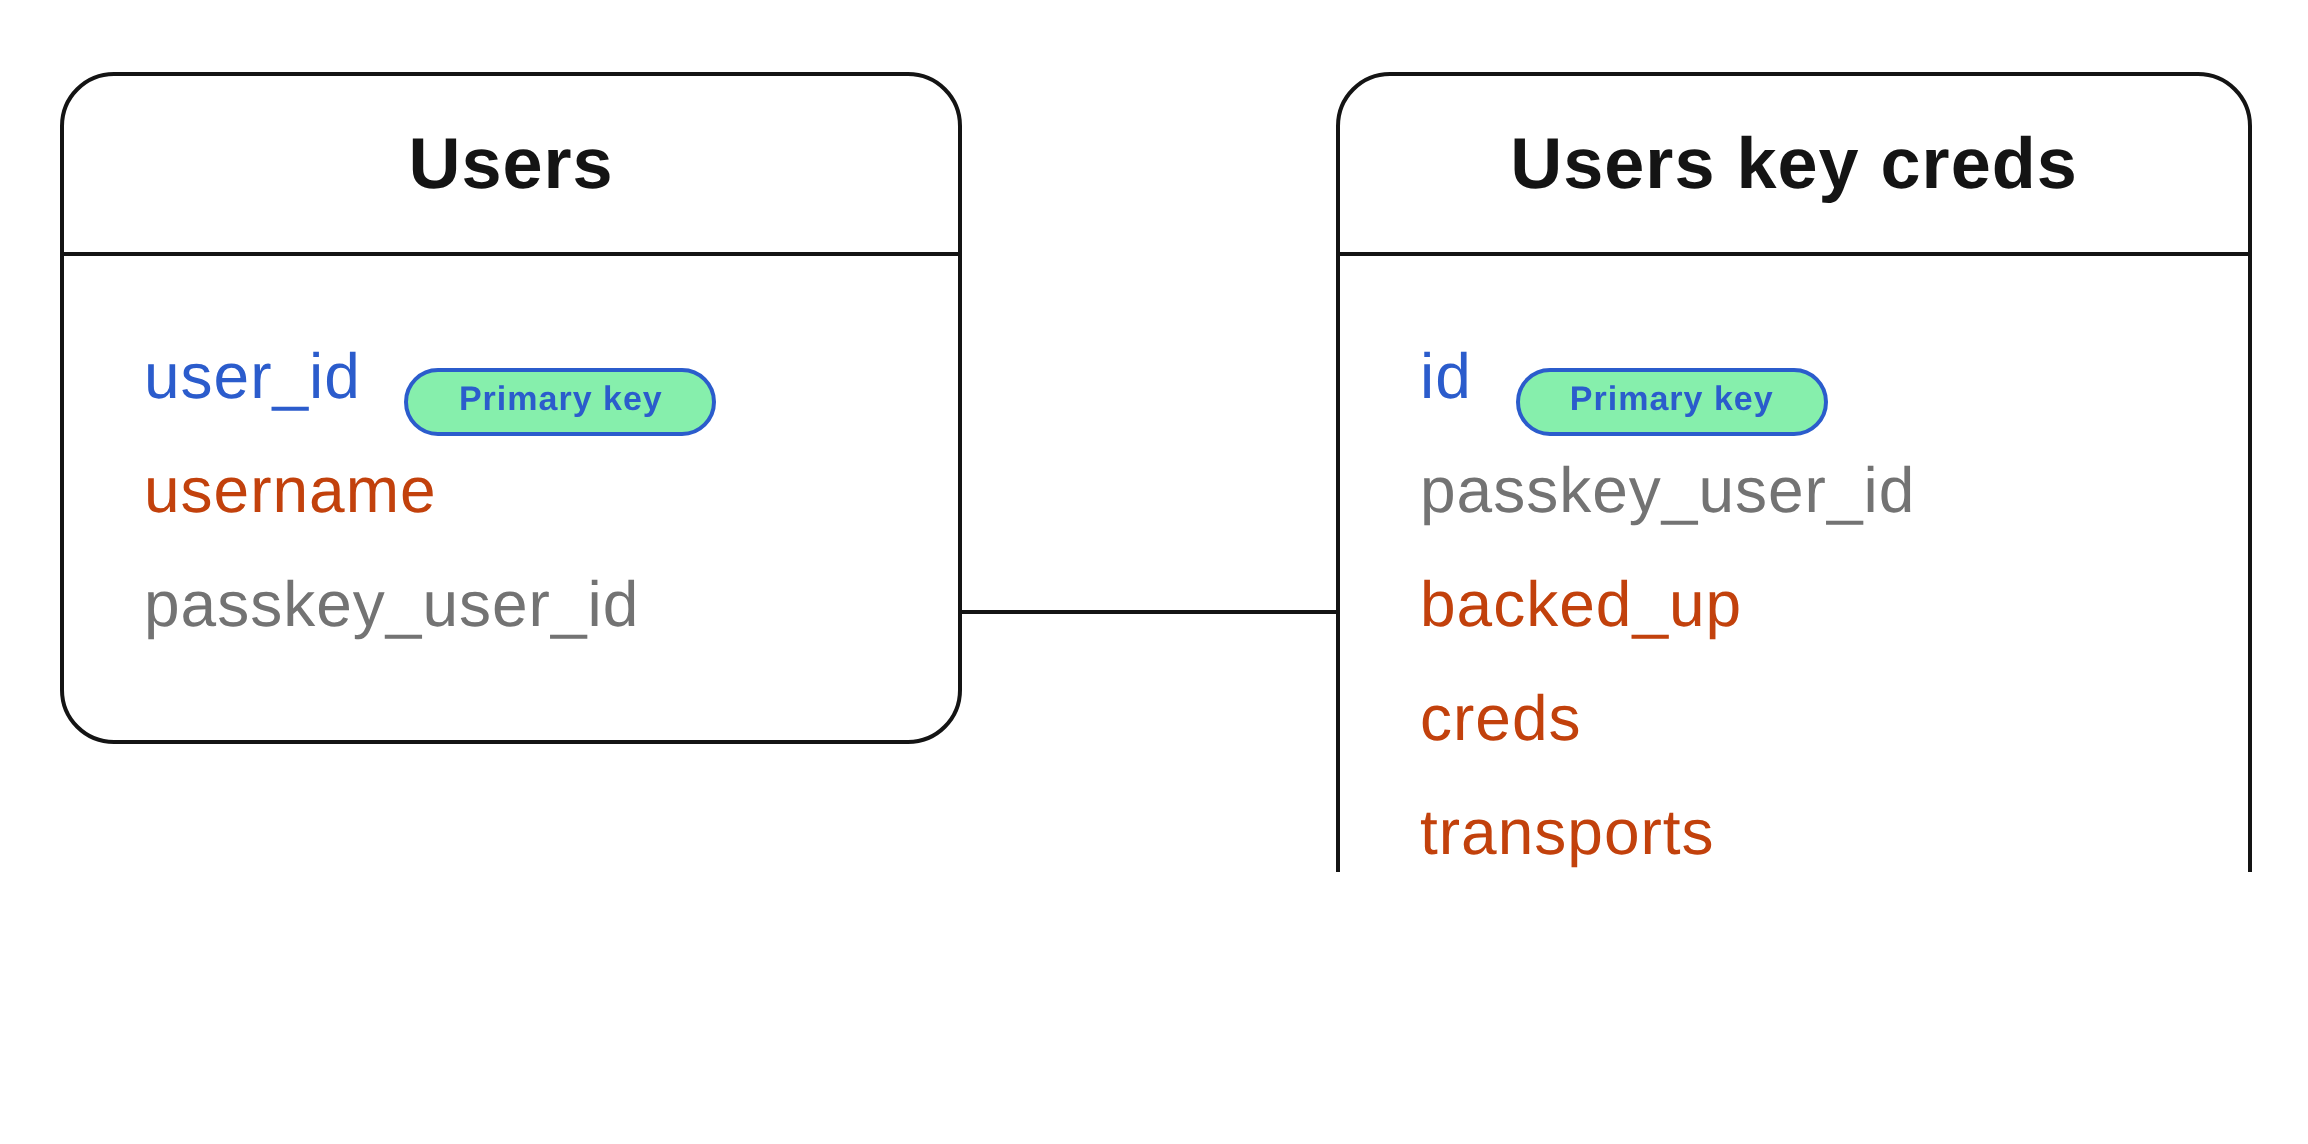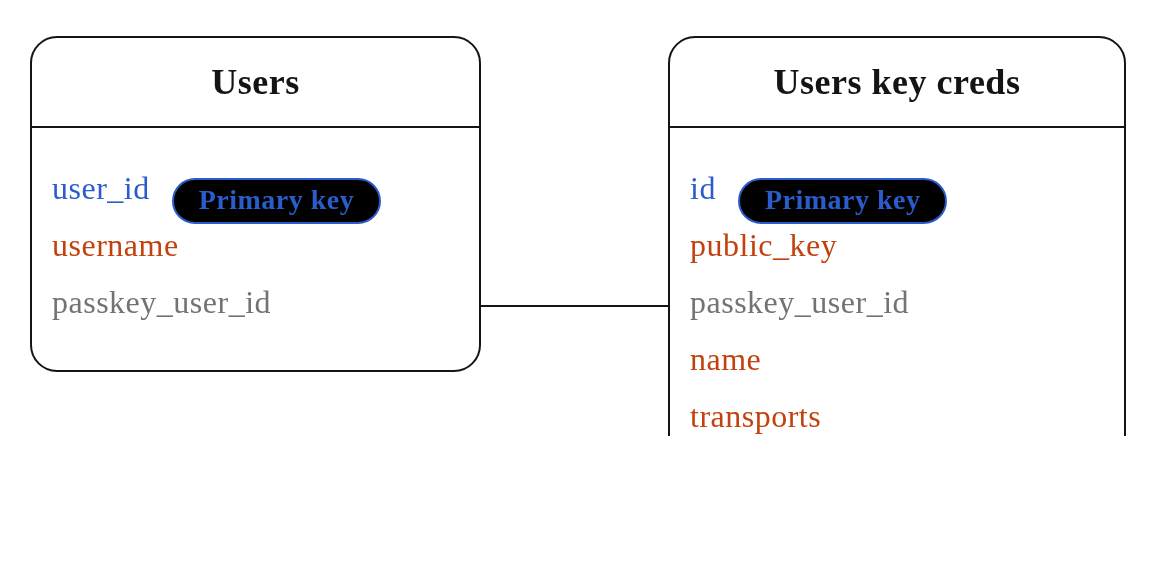--- a/index.html
+++ b/index.html
@@ -3,21 +3,21 @@
 <meta charset="utf-8">
 <style>
   * { margin: 0; padding: 0; box-sizing: border-box; }
   html, body { background: #ffffff; }
   .canvas {
     position: relative;
     width: 1154px;
     height: 436px;
     background: #ffffff;
     overflow: hidden;
-    font-family: Liberation Serif, serif;
+    font-family: Liberation Sans, sans-serif;
   }
   .table-card {
     position: absolute;
     background: #ffffff;
     border: 2px solid #141414;
     border-radius: 27px;
   }
   .card-users  { left: 30px;  top: 36px; width: 451px; height: 336px; }
   .card-creds  { left: 668px; top: 36px; width: 458px; height: 500px; }
   .card-header {
@@ -27,47 +27,47 @@
     align-items: center;
     justify-content: center;
   }
   .card-title {
     font-weight: 700;
     font-size: 36px;
     letter-spacing: 0.5px;
     color: #141414;
     white-space: nowrap;
   }
-  .card-body { padding: 32px 16px 0 20px; }
+  .card-body { padding: 32px 16px 0 40px; }
   .field-row {
     height: 57px;
     display: flex;
     align-items: center;
     gap: 22px;
     white-space: nowrap;
   }
   .field-name {
     font-size: 32px;
     letter-spacing: 0.5px;
     color: #c2410c;
   }
   .c-blue   { color: #2B5CCC; }
   .c-orange { color: #737373; }
   .pk-badge {
     display: inline-flex;
     align-items: center;
     justify-content: center;
     font-weight: 700;
-    font-size: 28px;
+    font-size: 17px;
     letter-spacing: 0.5px;
     color: #2B5CCC;
     border: 2px solid #2B5CCC;
     border-radius: 999px;
     padding: 4px 25px 6px 25px;
-    background: #000000;
+    background: #86efac;
     margin-top: 24px;
   }
   .relationship-line {
     position: absolute;
     left: 480px;
     top: 305px;
     width: 189px;
     height: 2px;
     background: #141414;
   }
@@ -100,27 +100,27 @@
   <div class="table-card card-creds">
     <div class="card-header">
       <div class="card-title">Users key creds</div>
     </div>
     <div class="card-body">
       <div class="field-row">
         <span class="field-name c-blue">id</span>
         <span class="pk-badge">Primary key</span>
       </div>
       <div class="field-row">
-        <span class="field-name">public_key</span>
-      </div>
-      <div class="field-row">
         <span class="field-name c-orange">passkey_user_id</span>
       </div>
       <div class="field-row">
-        <span class="field-name">name</span>
+        <span class="field-name">backed_up</span>
+      </div>
+      <div class="field-row">
+        <span class="field-name">creds</span>
       </div>
       <div class="field-row">
         <span class="field-name">transports</span>
       </div>
     </div>
   </div>
 
 </div>
 
 </body></html>

